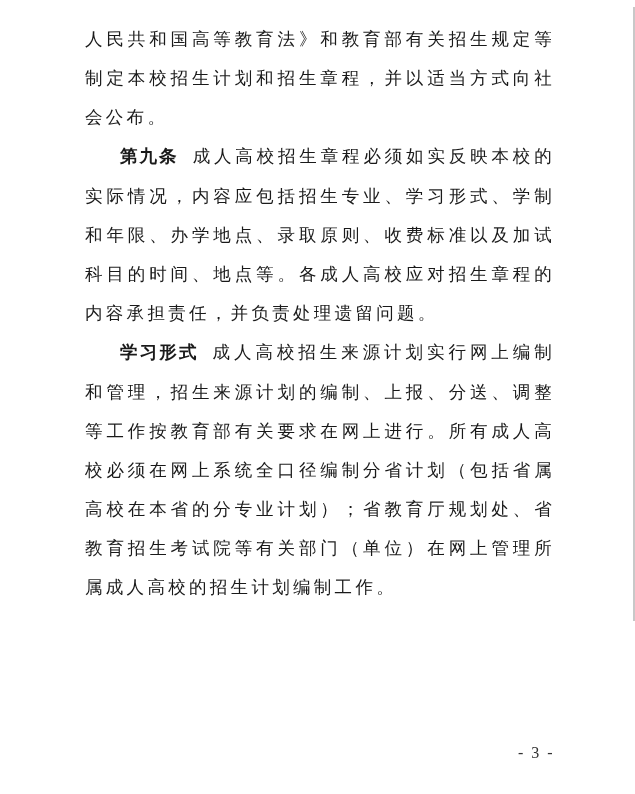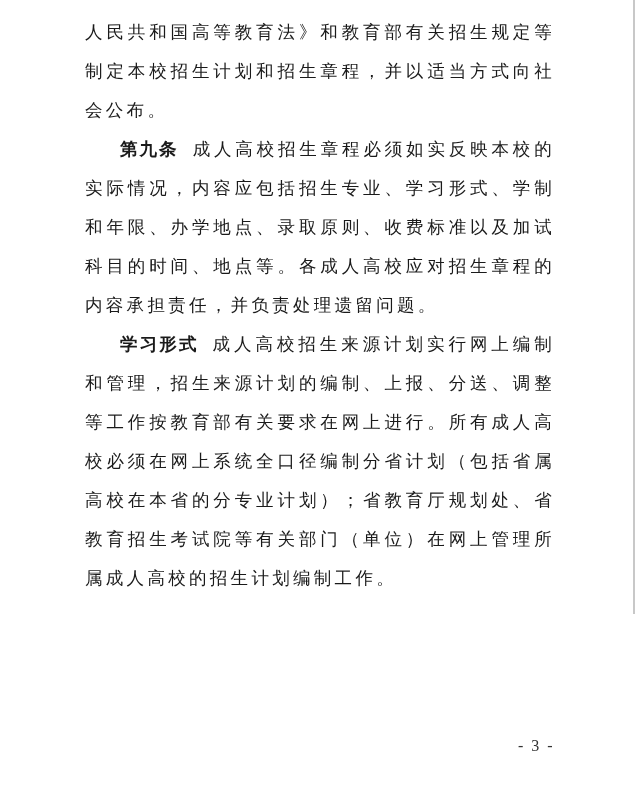--- a/index.html
+++ b/index.html
@@ -8,21 +8,21 @@
       background: #ffffff;
     }
     body {
       width: 635px;
       height: 794px;
       position: relative;
       overflow: hidden;
     }
     .page {
       position: absolute;
-      left: 0; top: 0;
+      left: 0; top: 7px;
       width: 633px;
       height: 614px;
       background: #ffffff;
       border-right: 2px solid #c8c8c8;
     }
     .content {
       position: absolute;
       left: 85px;
       top: 13px;
       width: 470px;
@@ -37,20 +37,21 @@
       text-align: justify;
       text-align-last: left;
     }
     .para.indent {
       text-indent: 35px;
     }
     .article-no {
       font-weight: bold;
       letter-spacing: 1.5px;
       margin-right: 14px;
+      font-family: Liberation Mono, monospace;
     }
     .page-number {
       position: absolute;
       left: 518px;
       top: 737px;
       font-family: "Liberation Serif", "DejaVu Serif", serif;
       font-size: 16px;
       color: #333333;
       letter-spacing: 2px;
     }

